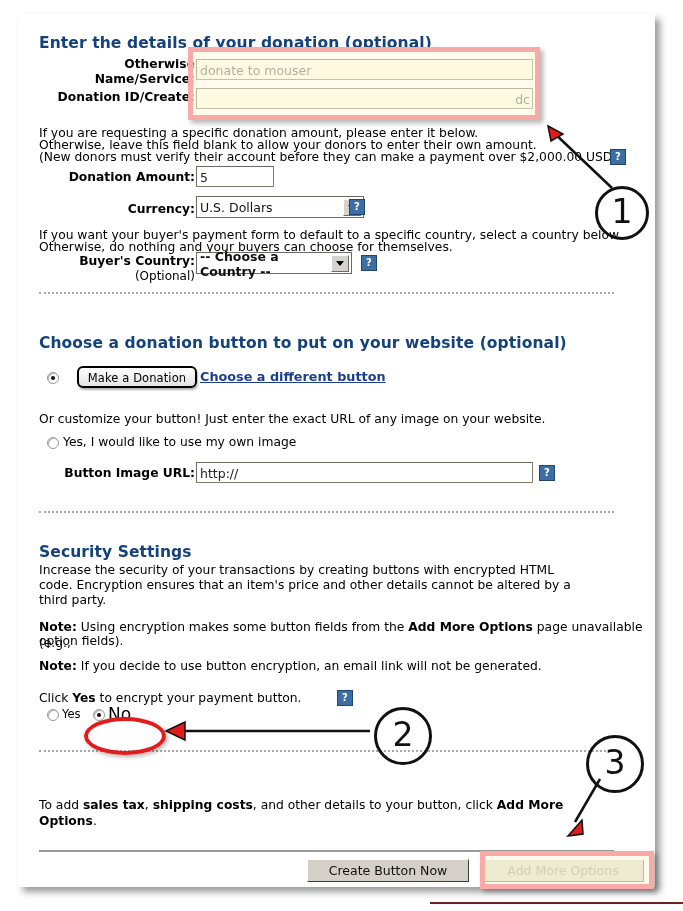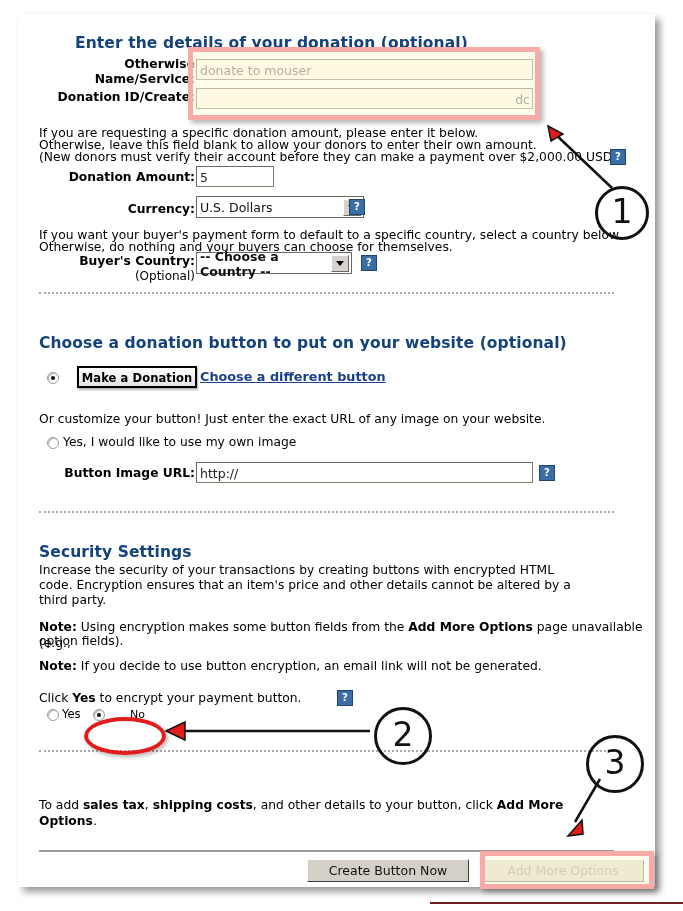--- a/index.html
+++ b/index.html
@@ -145,24 +145,24 @@
     width: 4px; height: 4px;
     border-radius: 50%;
     background: #111;
   }
 
   
   .donate-btn {
     position: absolute;
     box-sizing: border-box;
     border: 2px solid #000;
-    border-radius: 0;
+    border-radius: 6px;
     background: linear-gradient(#ffffff, #efefef 55%, #e3e3e3);
     font-size: 11.5px;
-    font-weight: bold;
+    font-weight: normal;
     color: #000;
     text-align: center;
     line-height: 20px;
     letter-spacing: 0.1px;
     box-shadow: 1px 2px 2px rgba(0,0,0,0.30);
   }
   .win-btn {
     position: absolute;
     box-sizing: border-box;
     background: #d4d0c8;
@@ -227,21 +227,21 @@
     background: transparent;
     box-shadow: 2px 2px 4px rgba(0,0,0,0.30);
     pointer-events: none;
   }
 </style>
 </head>
 <body>
 
 <div id="page-card">
 
-  <div class="sect-head abs" style="left:21px; top:20px;margin-left:36px;">Enter the details of your donation (optional)</div>
+  <div class="sect-head abs" style="left:21px; top:20px;">Enter the details of your donation (optional)</div>
 
   <div class="flabel" style="left:0px; top:43px; width:177px;">
     <span>Otherwise</span><br>
     <span>Name/Service:</span>
   </div>
 
   <input class="txt cream" style="left: 178px; top: 45px; width: 337px; height: 21px;" value="donate to mouser">
 
   <div class="flabel" style="left:0px; top:76px; width:177px;">Donation ID/Create:</div>
 
@@ -315,21 +315,21 @@
 
   <div class="body-text abs" style="left:21px; top:677px;">
     <span>Click </span><span class="b">Yes</span><span> to encrypt your payment button.</span>
   </div>
   <div class="help" style="left:319px; top:676px;">?</div>
 
   <div class="radio" style="left:29px; top:695px;"></div>
   <div class="body-text abs" style="left:44px; top:693px; font-size:11.5px;">Yes</div>
 
   <div class="radio on" style="left:75px; top:695px;"></div>
-  <div class="body-text abs" style="left:90px; top:693px; font-size:11px;margin-left:22px;">No</div>
+  <div class="body-text abs" style="left:90px; top:693px; font-size:17px;">No</div>
 
   <div class="dotted" style="left:21px; top:736px; width:575px;"></div>
 
   <div class="body-text abs" style="left:21px; top:784px; width:580px;">
     <span>To add </span><span class="b">sales tax</span><span>, </span><span class="b">shipping costs</span><span>, and other details to your button, click </span><span class="b">Add More</span><br><span class="b">Options</span><span>.</span>
   </div>
 
   <div class="solid-rule" style="left:21px; top:836px; width:575px;"></div>
 
   <div class="win-btn" style="left:289px; top:845px; width:162px; height:23px;">Create Button Now</div>

